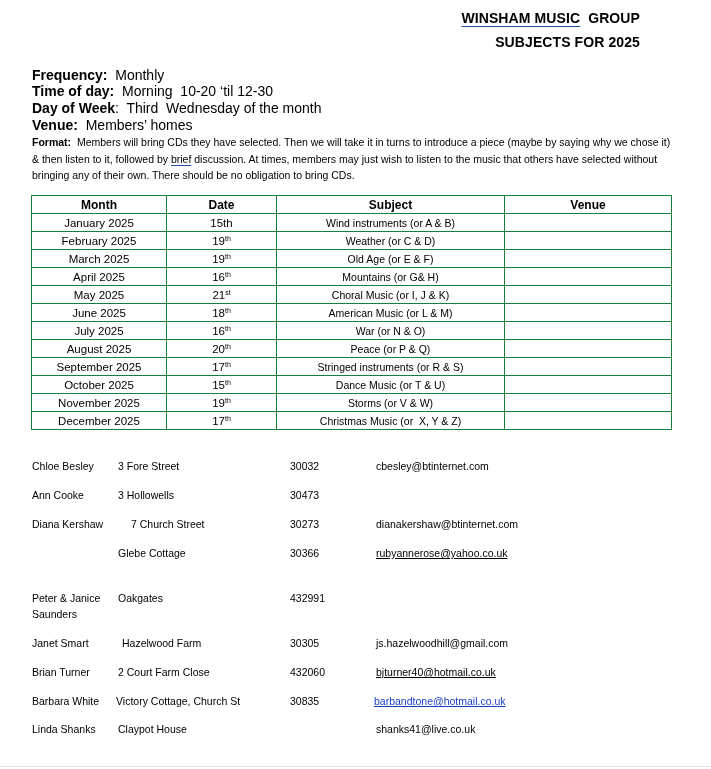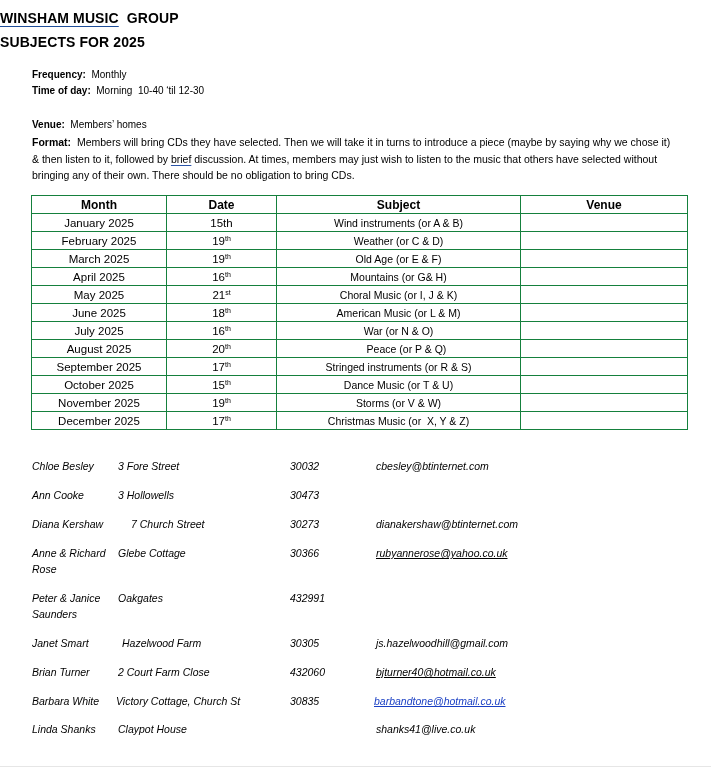--- a/index.html
+++ b/index.html
@@ -1,27 +1,27 @@
 <!DOCTYPE html>
 <html><head>
 <meta charset="utf-8">
 <style>
   html, body { margin: 0; padding: 0; background: #ffffff; }
   body { width: 711px; height: 769px; position: relative; overflow: hidden;
          font-family: "Liberation Sans", sans-serif; color: #000; }
   .page { position: absolute; left: 0; top: 0; width: 711px; height: 765px; background: #fff; }
   .bottom-line { position: absolute; left: 0; top: 766px; width: 711px; height: 1px; background: #e6e6e6; }
 
-  .title { position: absolute; left: 0; width: 640px; text-align: left;
+  .title { position: absolute; left: 0; width: 640px; text-align: right;
            font-weight: bold; font-size: 14px; letter-spacing: 0.1px; }
   .title1 { top: 10px; left: 0px; }
   .title2 { top: 34px; left: 0px; }
   .ul-blue { text-decoration: underline; text-decoration-color: #1f4e9a; text-underline-offset: 3px; }
 
-  .meta { position: absolute; left: 32px; font-size: 10px; line-height: 16.5px; }
+  .meta { position: absolute; left: 32px; font-size: 14px; line-height: 16.5px; }
   .meta b { font-weight: bold; }
   .meta-freq { top: 67px; }
   .meta-time { top: 83px; }
   .meta-day  { top: 100px; }
   .meta-venue{ top: 117px; }
   .format { position: absolute; left: 32px; top: 134px; width: 640px;
             font-size: 10.5px; line-height: 16.6px; }
   .wavy { text-decoration: underline; text-decoration-color: #2b55a8; text-underline-offset: 2px; }
 
   table.sched { position: absolute; left: 31px; top: 195px; border-collapse: collapse;
@@ -30,21 +30,21 @@
                  height: 17px; line-height: 16px; white-space: nowrap; }
   table.sched th { font-weight: bold; font-size: 12px; }
   table.sched td.subj { font-size: 10.5px; }
   .col-month { width: 134px; }
   .col-date  { width: 109px; }
   .col-subj  { width: 227px; }
   .col-venue { width: 166px; }
   sup { font-size: 7px; line-height: 0; vertical-align: 4px; }
 
   .contacts { position: absolute; left: 32px; top: 458px; font-size: 10.5px; }
-  .contact { position: absolute; left: 0; width: 660px; height: 30px; font-style: italic; }
+  .contact { position: absolute; left: 0; width: 660px; height: 30px; }
   .c-name { position: absolute; left: 0; width: 82px; line-height: 16px; }
   .c-addr { position: absolute; left: 86px; white-space: nowrap; line-height: 16px; }
   .c-phone{ position: absolute; left: 258px; line-height: 16px; }
   .c-email{ position: absolute; left: 344px; line-height: 16px; white-space: nowrap; }
   .email-ul { text-decoration: underline; }
   .email-link { color: #1a3fc4; text-decoration: underline; }
 </style>
 </head>
 <body>
 
@@ -52,21 +52,24 @@
 
   <div class="title title1">
     <span class="ul-blue">WINSHAM  MUSIC</span><span style="white-space:pre">  GROUP</span>
   </div>
   <div class="title title2">SUBJECTS FOR 2025</div>
 
   <div class="meta meta-freq">
     <b>Frequency:</b><span style="white-space:pre">  Monthly</span>
   </div>
   <div class="meta meta-time">
-    <b>Time of day:</b><span style="white-space:pre">  Morning  10-40 ‘til 12-30</span>
+    <b>Time of day:</b><span style="white-space:pre">  Morning  10-20 ‘til 12-30</span>
+  </div>
+  <div class="meta meta-day">
+    <b>Day of Week</b><span style="white-space:pre">:  Third  Wednesday of the month</span>
   </div>
   <div class="meta meta-venue">
     <b>Venue:</b><span style="white-space:pre">  Members’ homes</span>
   </div>
   <div class="format">
     <b>Format:</b><span style="white-space:pre-wrap">  Members will bring CDs they have selected. Then we will take it in turns to introduce a piece (maybe by saying why we chose it) &amp; then listen to it, followed by </span><span class="wavy">brief</span><span style="white-space:pre-wrap"> discussion. At times, members may just wish to listen to the music that others have selected without bringing any of their own. There should be no obligation to bring CDs.</span>
   </div>
 
   <table class="sched">
     <thead>
@@ -116,21 +119,21 @@
         </tr>
         <tr>
           <td class="col-month">July 2025</td>
           <td class="col-date"><span>16</span><sup>th</sup></td>
           <td class="col-subj subj" style="white-space: pre;">War (or N &amp; O)</td>
           <td class="col-venue"></td>
         </tr>
         <tr>
           <td class="col-month">August 2025</td>
           <td class="col-date"><span>20</span><sup>th</sup></td>
-          <td class="col-subj subj" style="white-space: pre; padding-left: 16px;">Peace (or P &amp; Q)</td>
+          <td class="col-subj subj" style="white-space: pre;">Peace (or P &amp; Q)</td>
           <td class="col-venue"></td>
         </tr>
         <tr>
           <td class="col-month">September 2025</td>
           <td class="col-date"><span>17</span><sup>th</sup></td>
           <td class="col-subj subj" style="white-space: pre;">Stringed instruments (or R &amp; S)</td>
           <td class="col-venue"></td>
         </tr>
         <tr>
           <td class="col-month">October 2025</td>
@@ -166,21 +169,20 @@
         <div class="c-phone">30473</div>
         <div class="c-email" style="margin-left: 0px;"></div>
       </div>
       <div class="contact" style="top: 58px;">
         <div class="c-name">Diana Kershaw</div>
         <div class="c-addr" style="margin-left: 13px;">7 Church Street</div>
         <div class="c-phone">30273</div>
         <div class="c-email" style="margin-left: 0px;">dianakershaw@btinternet.com</div>
       </div>
       <div class="contact" style="top: 87px;">
-        <div class="c-name">Anne &amp; Richard Rose</div>
         <div class="c-addr" style="margin-left: 0px;">Glebe Cottage</div>
         <div class="c-phone">30366</div>
         <div class="c-email email-ul" style="margin-left: 0px;">rubyannerose@yahoo.co.uk</div>
       </div>
       <div class="contact" style="top: 132px;">
         <div class="c-name">Peter &amp; Janice Saunders</div>
         <div class="c-addr" style="margin-left: 0px;">Oakgates</div>
         <div class="c-phone">432991</div>
       </div>
       <div class="contact" style="top: 177px;">

